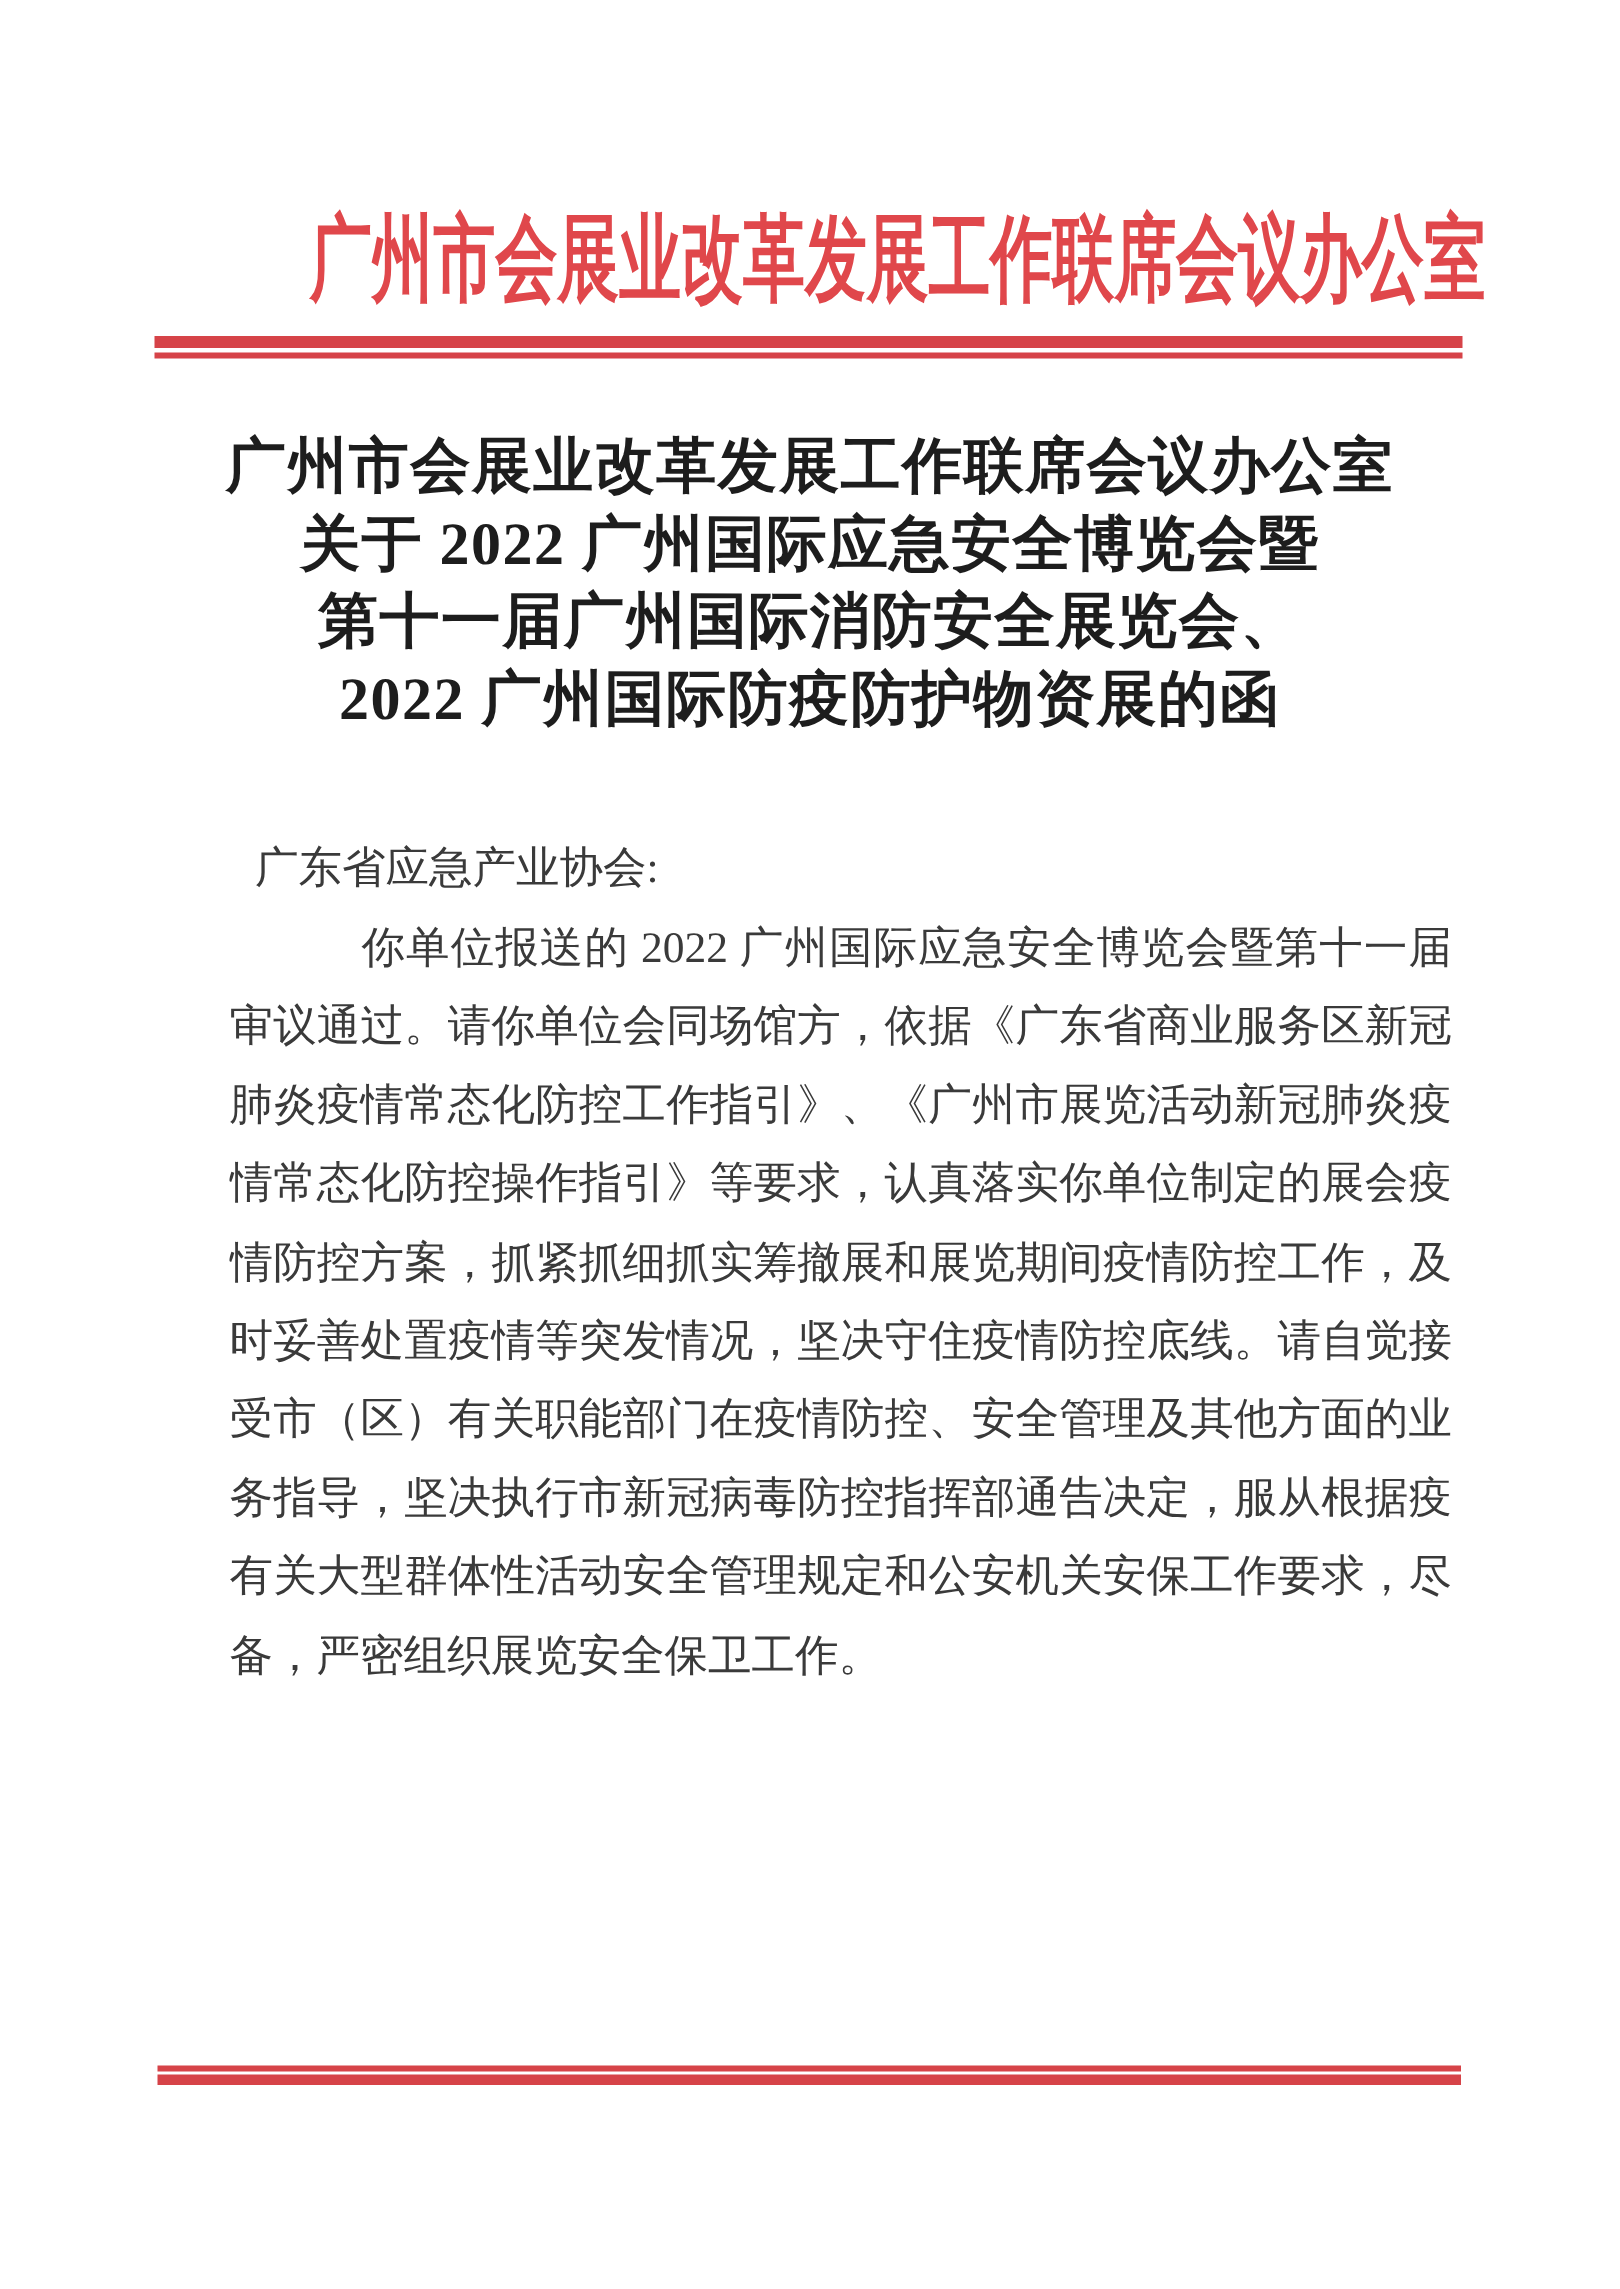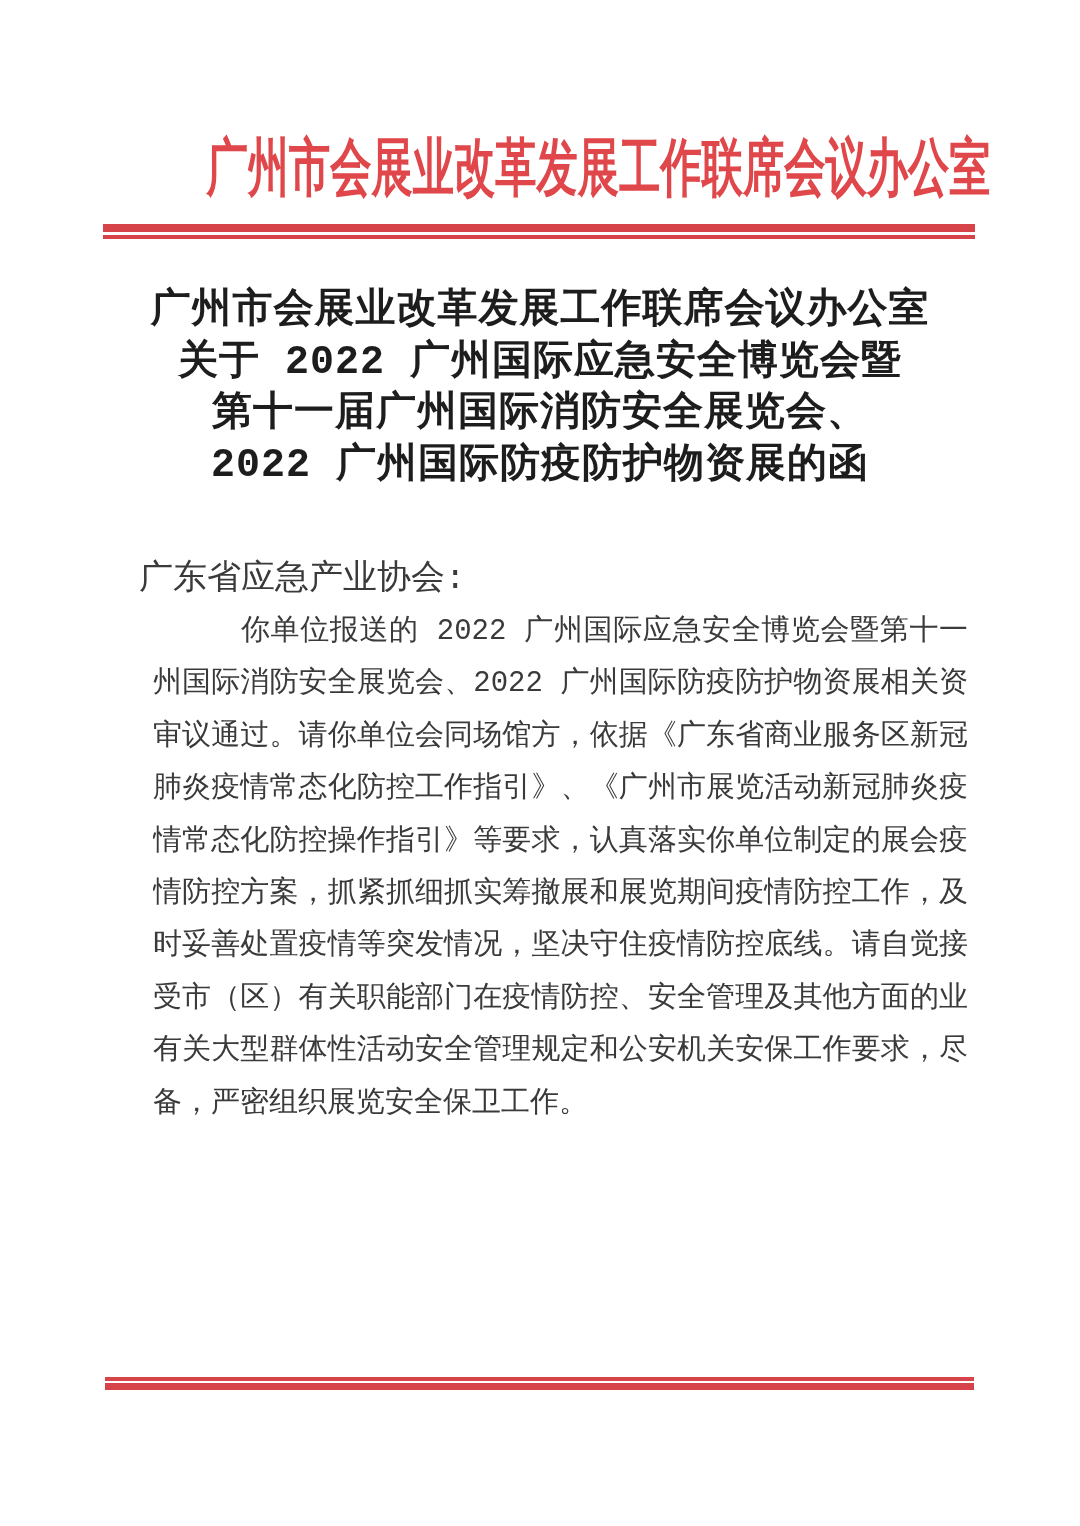--- a/index.html
+++ b/index.html
@@ -12,21 +12,21 @@
     --rule-red: #d64348;
     --title-ink: #1d1d1d;
     --body-ink: #3a3a3a;
   }
   .page {
     position: relative;
     width: 1080px;
     height: 1526px;
     background: #ffffff;
     overflow: hidden;
-    font-family: Liberation Mono, monospace;
+    font-family: Liberation Serif, serif;
   }
 
   
   .letterhead {
     position: absolute;
     top: 138px;
     left: 0;
     width: 1080px;
     text-align: center;
     white-space: nowrap;
@@ -73,23 +73,23 @@
     font-weight: bold;
     font-size: 40px;
     line-height: 51.5px;
     letter-spacing: 1px;
   }
 
   
   .salutation {
     position: absolute;
     top: 553px;
-    left: 139px;
+    left: 170px;
     width: 820px;
-    font-size: 34px;
+    font-size: 29px;
     line-height: 52px;
     color: var(--body-ink);
   }
 
   
   .body-text {
     position: absolute;
     top: 606px;
     left: 153px;
     width: 815px;
@@ -133,27 +133,27 @@
     <div class="doc-title-line">关于 2022 广州国际应急安全博览会暨</div>
     <div class="doc-title-line">第十一届广州国际消防安全展览会、</div>
     <div class="doc-title-line">2022 广州国际防疫防护物资展的函</div>
   </div>
 
   <div class="salutation">广东省应急产业协会:</div>
 
   <div class="body-text">
 
   <div class="body-line first">你单位报送的 2022 广州国际应急安全博览会暨第十一届广</div>
-      <div class="body-line">州国际消防安全展览会、2022 广州国际防疫防护物资展相关资</div>
       <div class="body-line">审议通过。请你单位会同场馆方，依据《广东省商业服务区新冠</div>
       <div class="body-line">肺炎疫情常态化防控工作指引》、《广州市展览活动新冠肺炎疫</div>
       <div class="body-line">情常态化防控操作指引》等要求，认真落实你单位制定的展会疫</div>
       <div class="body-line">情防控方案，抓紧抓细抓实筹撤展和展览期间疫情防控工作，及</div>
       <div class="body-line">时妥善处置疫情等突发情况，坚决守住疫情防控底线。请自觉接</div>
       <div class="body-line">受市（区）有关职能部门在疫情防控、安全管理及其他方面的业</div>
+      <div class="body-line">务指导，坚决执行市新冠病毒防控指挥部通告决定，服从根据疫</div>
       <div class="body-line">有关大型群体性活动安全管理规定和公安机关安保工作要求，尽</div>
       <div class="body-line last">备，严密组织展览安全保卫工作。</div>
     </div>
 
   <div class="rule rule-bottom">
     <div class="bar bar-a"></div>
     <div class="gap"></div>
     <div class="bar bar-b"></div>
   </div>
 

